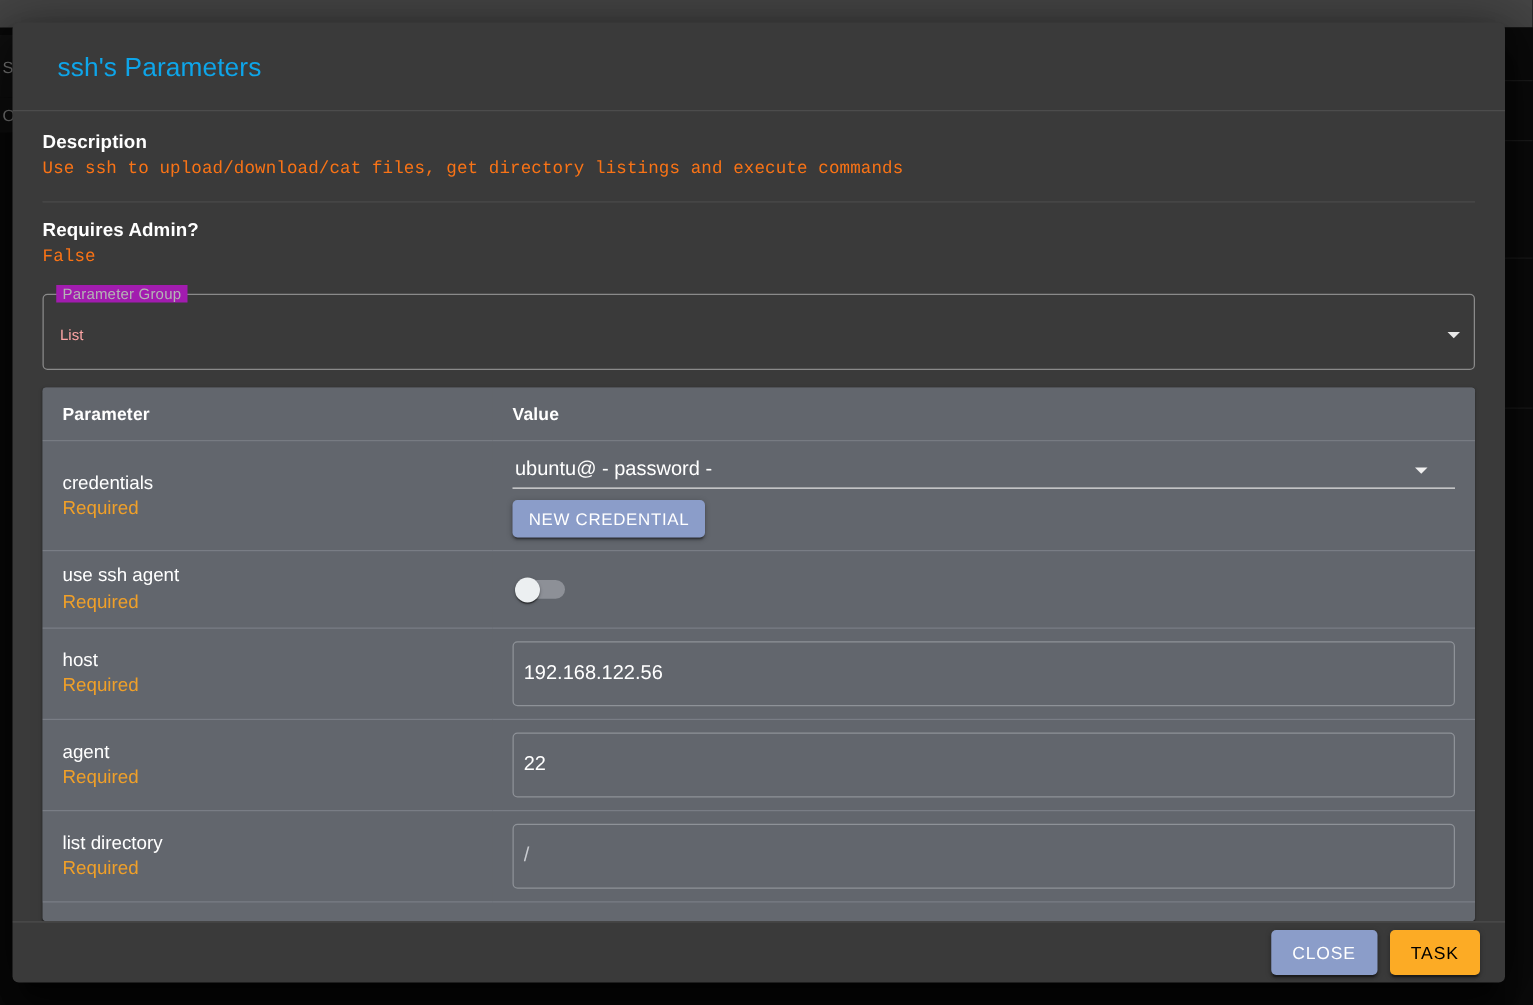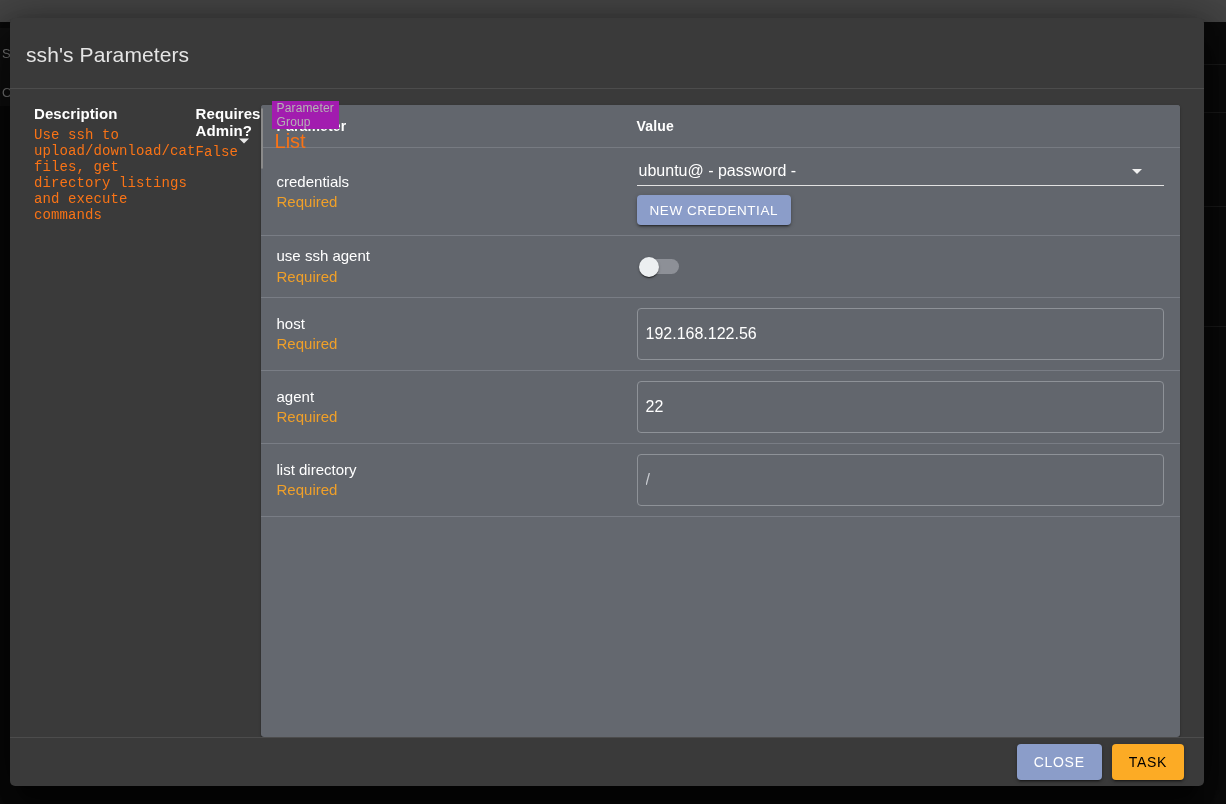--- a/index.html
+++ b/index.html
@@ -53,35 +53,35 @@
                 0 24px 38px 3px rgba(0,0,0,.42),
                 0 9px 46px 8px rgba(0,0,0,.38);
     display: flex; flex-direction: column;
     overflow: hidden;
     color: #ffffff;
   }
 
   
   .dlg-title {
     flex: 0 0 auto;
-    padding: 24px 24px 20px 16px;
+    padding: 24px 24px 20px 36px;
     font-size: 21px;
     font-weight: 400;
     line-height: 1.25;
-    color: #e5e5e5;
+    color: #0ea5e9;
     letter-spacing: .1px;
   }
   .dlg-title-divider { height: 1px; background: #4c4c4c; }
 
   
   .dlg-content {
     flex: 1 1 auto;
     padding: 16px 24px 0 24px;
     overflow: hidden;
-    display: flex; 
+    display: flex; flex-direction: column;
   }
 
   .section-head {
     font-size: 15px; font-weight: bold; color: #fff;
     margin-bottom: 5px; letter-spacing: .1px;
   }
   .section-mono {
     font-family: "Liberation Mono", "DejaVu Sans Mono", monospace;
     font-size: 14px;
     color: #f97316;
@@ -109,21 +109,21 @@
     left: 11px; top: -12px;
     padding: 0 5px;
     background: #a21caf;
     font-size: 12px;
     color: #b4b4b4;
     letter-spacing: .15px;
   }
   .pg-value {
     position: absolute;
     left: 14px; top: 50%; transform: translateY(-50%);
-    font-size: 20px; color: #f97316;
+    font-size: 12px; color: #fca5a5;
   }
   .pg-arrow {
     position: absolute; right: 12px; top: 50%; transform: translateY(-50%);
     width: 0; height: 0;
     border-left: 5px solid transparent;
     border-right: 5px solid transparent;
     border-top: 5px solid #e8e8e8;
     cursor: pointer;
   }
 

